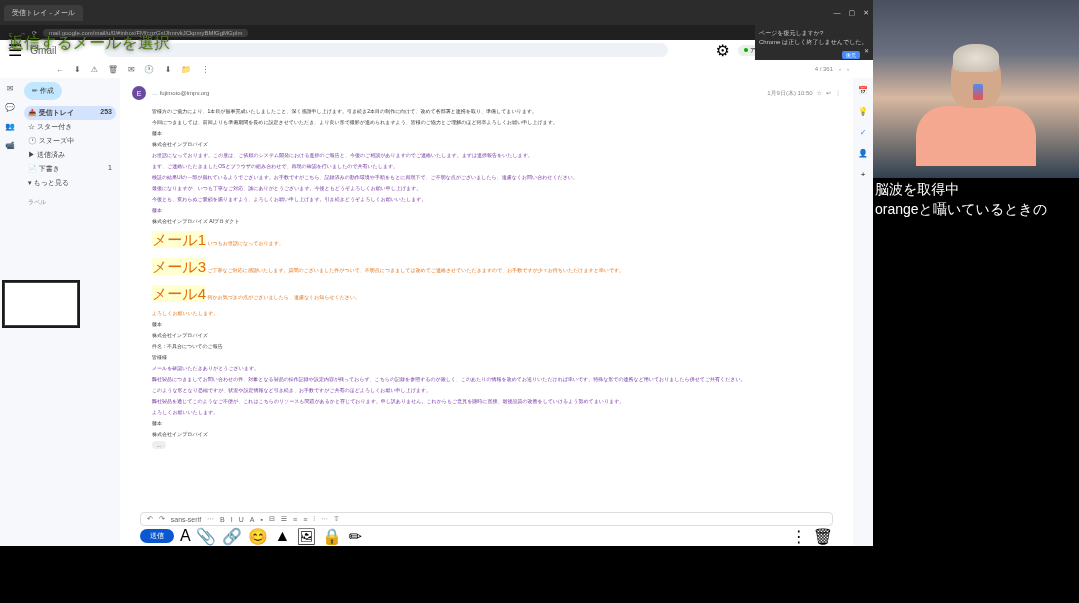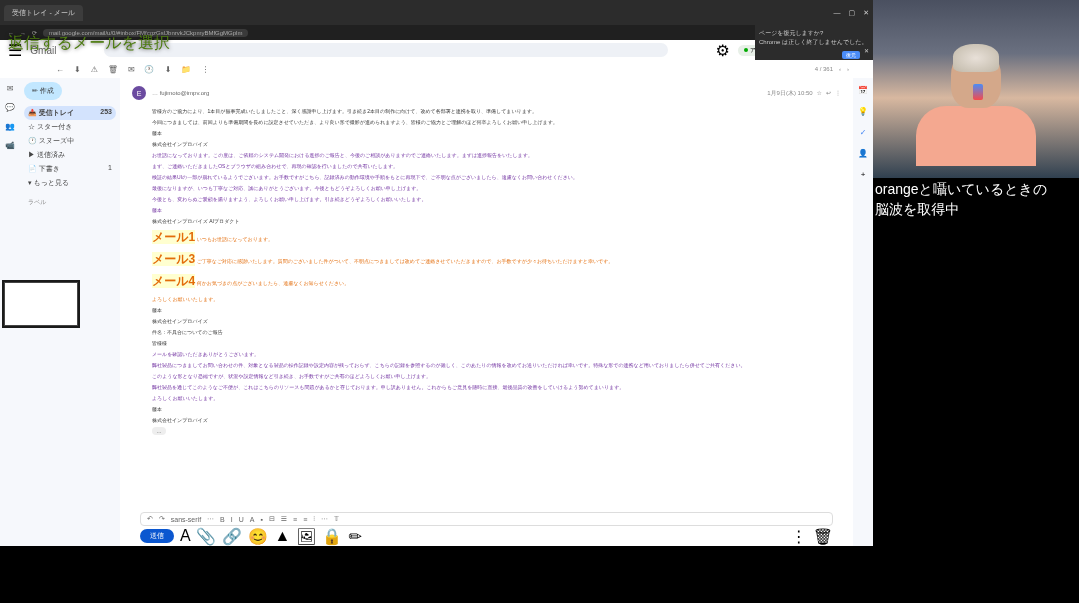--- a/index.html
+++ b/index.html
@@ -26,21 +26,21 @@
 .sb-label { font-size: 6px; color: #888; margin-top: 8px; padding-left: 4px; }
 .mail-body { flex: 1; background: #fff; padding: 4px 12px; overflow: hidden; position: relative; }
 .mail-header { display: flex; align-items: center; gap: 6px; padding: 4px 0; }
 .avatar { width: 14px; height: 14px; border-radius: 50%; background: #6b4ba0; color: #fff; font-size: 7px; display: flex; align-items: center; justify-content: center; }
 .from { font-size: 6px; color: #666; }
 .date-right { margin-left: auto; font-size: 6px; color: #888; display: flex; gap: 4px; }
 .body-text { font-size: 5px; line-height: 1.6; color: #333; padding-left: 20px; }
 .body-text p { margin: 3px 0; }
 .purple { color: #7030a0; }
 .orange { color: #e36c0a; }
-.mail-label { color: #e36c0a; font-size: 12px; font-weight: bold; background: rgba(255,255,100,0.3); }
+.mail-label { color: #e36c0a; font-size: 15px; font-weight: normal; background: rgba(255,255,100,0.3); }
 .format-bar { position: absolute; bottom: 20px; left: 20px; right: 20px; height: 14px; border: 1px solid #ddd; border-radius: 4px; display: flex; align-items: center; gap: 6px; padding: 0 6px; font-size: 7px; color: #666; }
 .send-bar { position: absolute; bottom: 2px; left: 20px; right: 20px; height: 16px; display: flex; align-items: center; gap: 6px; }
 .send-btn { background: #0b57d0; color: #fff; border-radius: 10px; padding: 2px 10px; font-size: 7px; }
 .right-icons { width: 20px; background: #f6f8fc; display: flex; flex-direction: column; align-items: center; gap: 12px; padding-top: 8px; font-size: 8px; }
 .overlay-title { position: absolute; top: 33px; left: 8px; color: #4d7c0f; font-size: 16px; font-weight: 500; text-shadow: 0 0 4px rgba(0,0,0,0.8); z-index: 50; pointer-events: none; }
 .notif { position: absolute; top: 25px; right: 0; width: 118px; height: 35px; background: #2c2c2c; color: #ccc; font-size: 6px; padding: 4px; z-index: 40; }
 .notif-btn { float: right; background: #4a8cf7; color: #fff; padding: 1px 4px; border-radius: 2px; font-size: 5px; margin-top: 4px; }
 .webcam { position: absolute; top: 0; right: 0; width: 206px; height: 178px; background: linear-gradient(#4a5060 0%, #6a7080 30%, #d8b8a0 55%, #304050 100%); }
 .person { position: absolute; bottom: 0; left: 50%; transform: translateX(-50%); width: 120px; height: 130px; }
 .head { width: 50px; height: 60px; background: #d4a88a; border-radius: 45% 45% 35% 35%; margin: 0 auto; position: relative; }
@@ -227,17 +227,17 @@
   <div class="person">
     <div class="head">
         <div class="cap"></div>
         <div class="face-dev"></div>
       </div>
     <div class="shirt"></div>
   </div>
 </div>
 
 <div class="caption">
+  <div>脳波を取得中</div>
   <div>orangeと囁いているときの</div>
-  <div>脳波を取得中</div>
 </div>
 
 <div class="letterbox-bottom"></div>
 
 </body></html>

